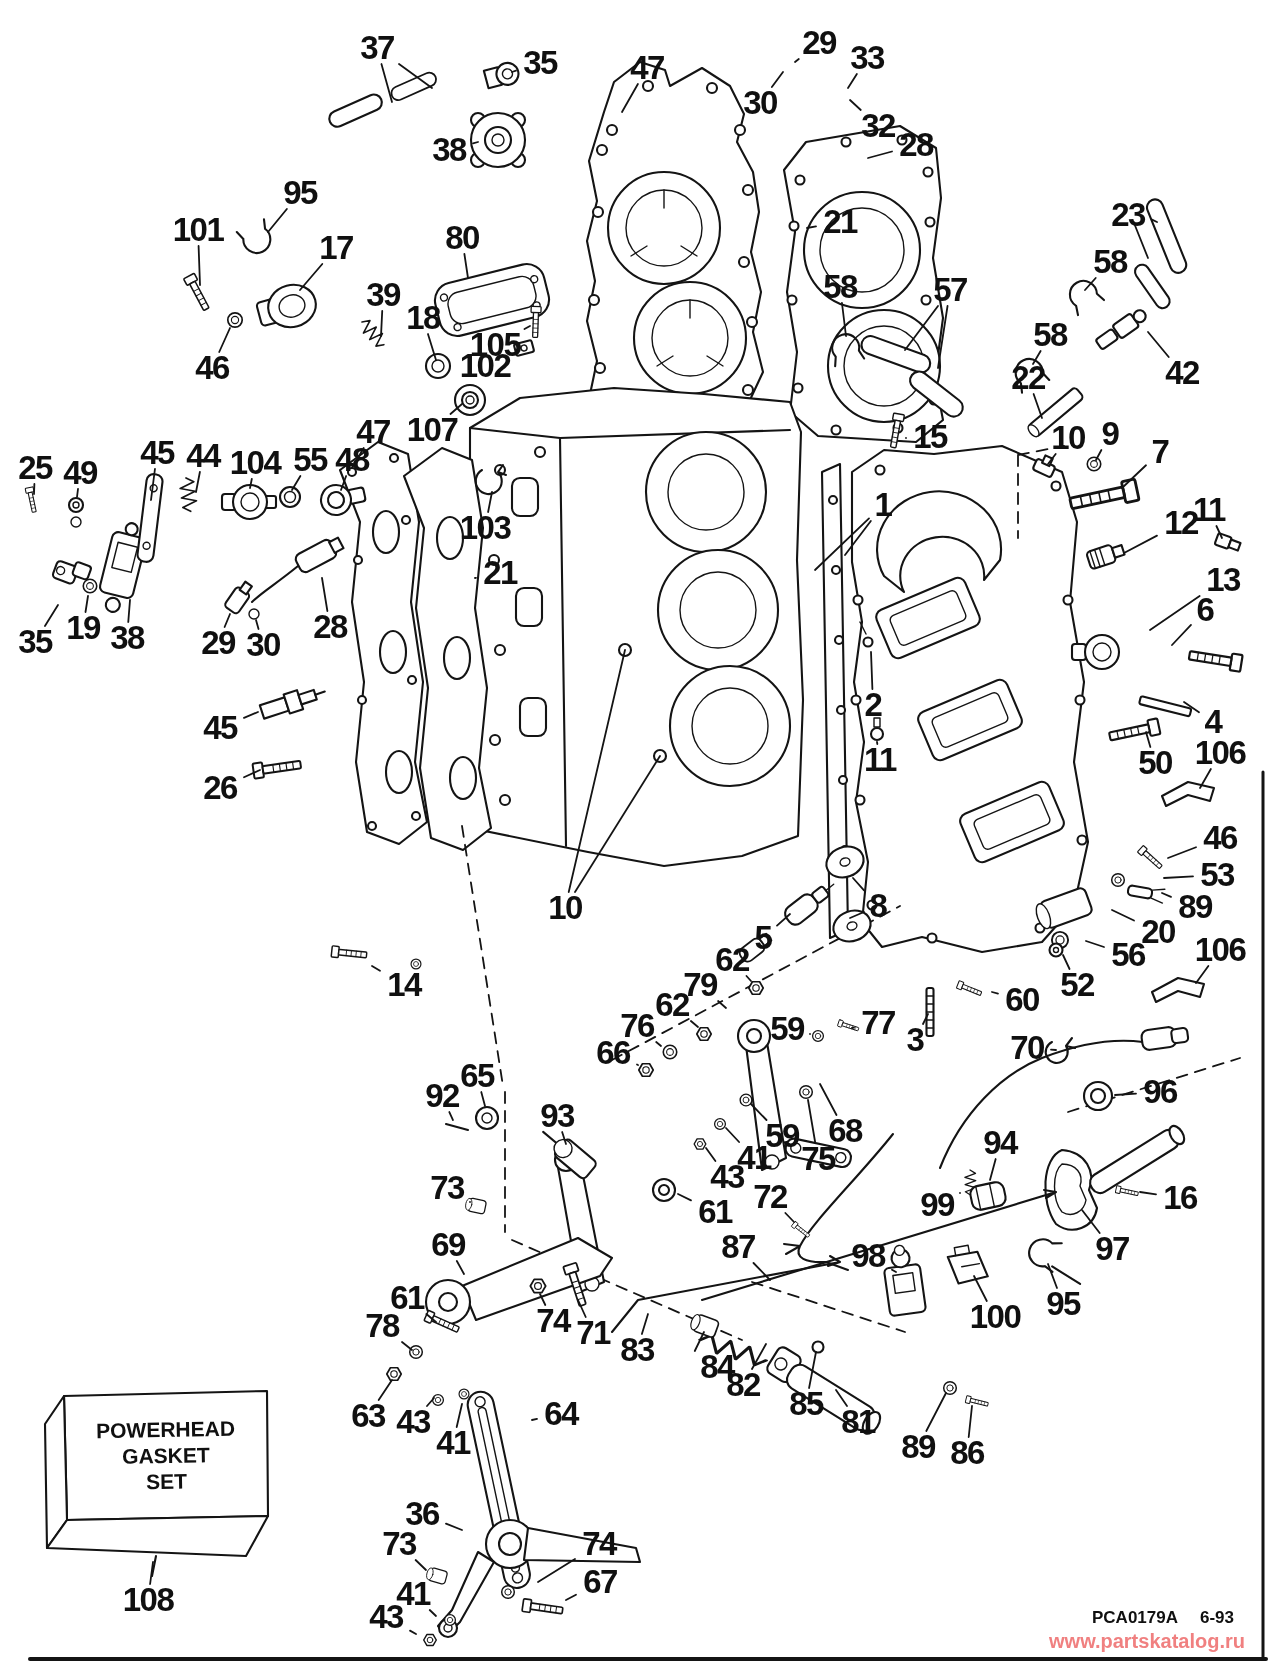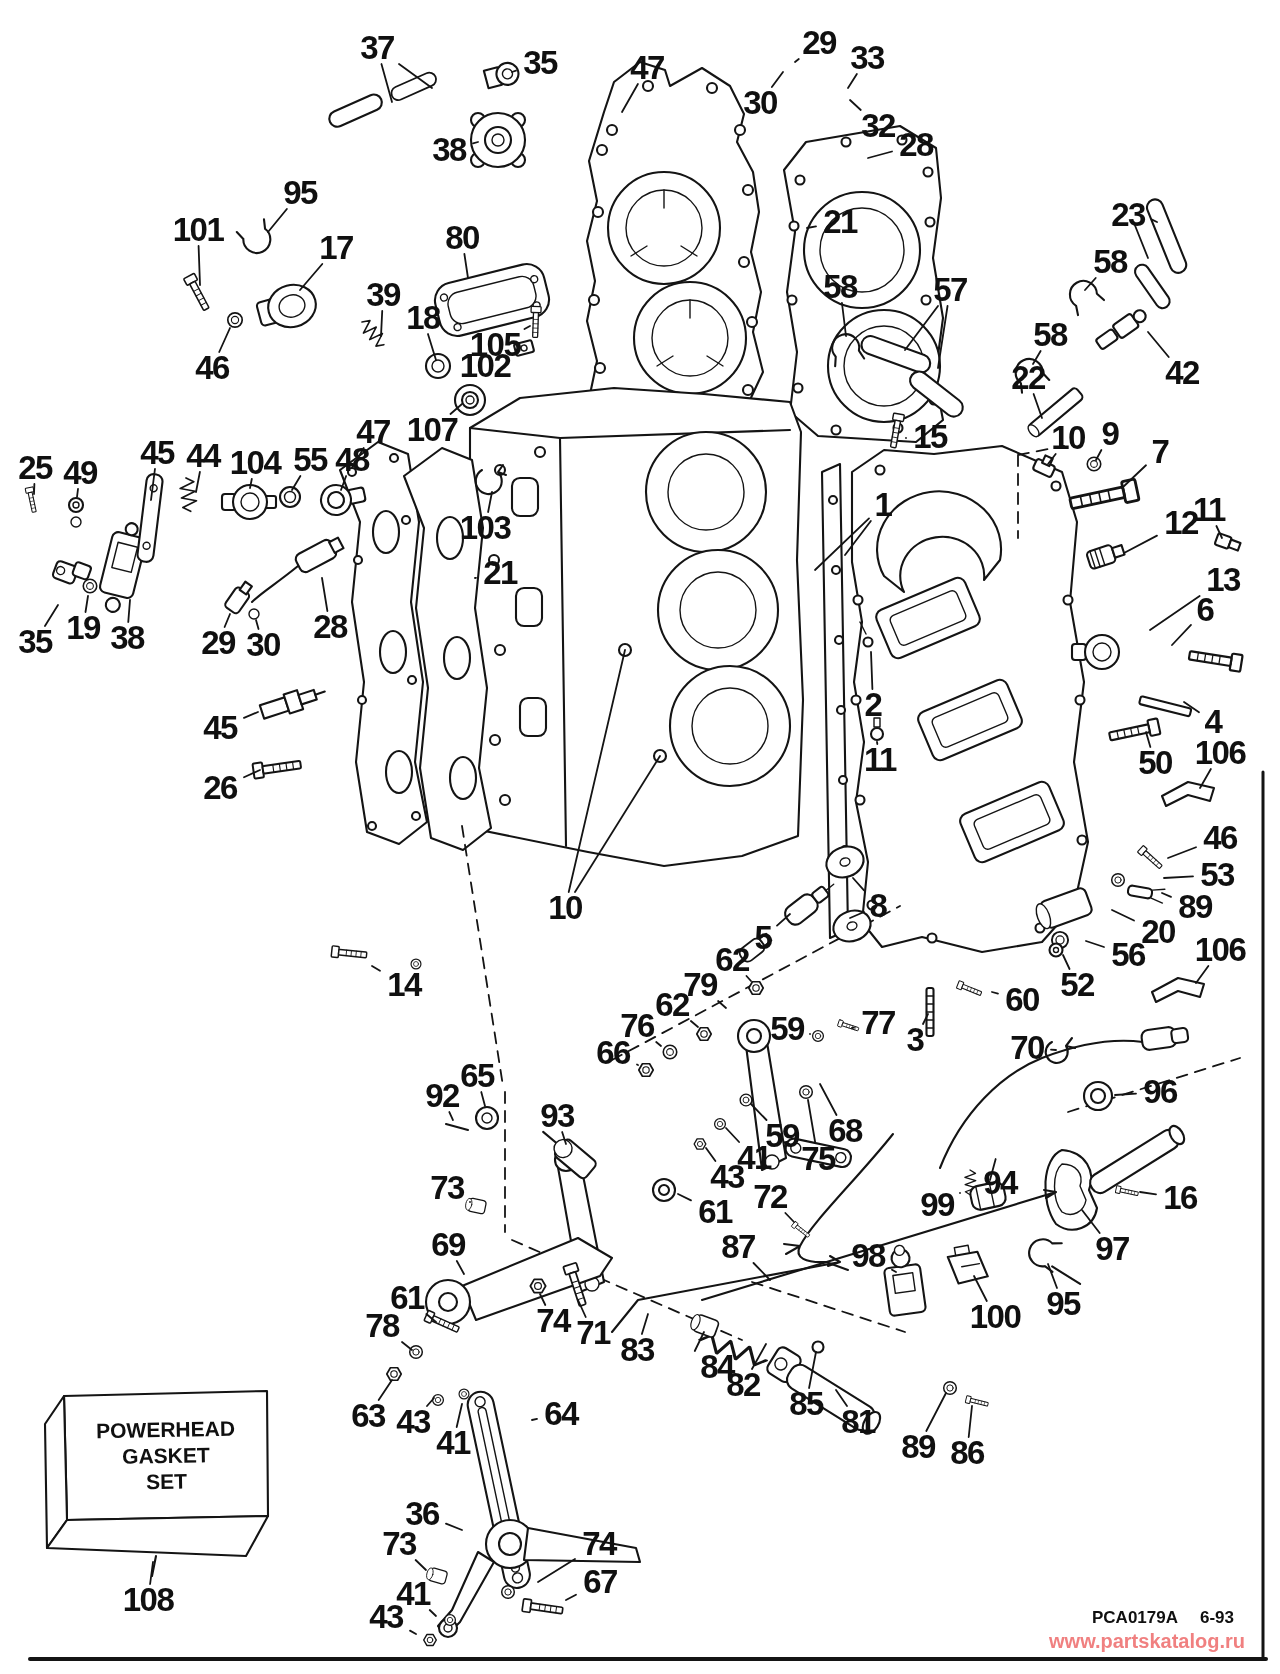--- a/index.html
+++ b/index.html
@@ -773,21 +773,21 @@
       <div class="co" style="left: 782px; top: 1136px;">59</div>
       <div class="co" style="left: 845px; top: 1131px;">68</div>
       <div class="co" style="left: 754px; top: 1158px;">41</div>
       <div class="co" style="left: 818px; top: 1159px;">75</div>
       <div class="co" style="left: 727px; top: 1177px;">43</div>
       <div class="co" style="left: 770px; top: 1197px;">72</div>
       <div class="co" style="left: 715px; top: 1212px;">61</div>
       <div class="co" style="left: 738px; top: 1247px;">87</div>
       <div class="co" style="left: 447px; top: 1188px;">73</div>
       <div class="co" style="left: 448px; top: 1245px;">69</div>
-      <div class="co" style="left: 1000px; top: 1143px; margin-top: 40px;">94</div>
+      <div class="co" style="left: 1000px; top: 1143px;">94</div>
       <div class="co" style="left: 937px; top: 1205px;">99</div>
       <div class="co" style="left: 1180px; top: 1198px;">16</div>
       <div class="co" style="left: 1112px; top: 1249px;">97</div>
       <div class="co" style="left: 868px; top: 1256px;">98</div>
       <div class="co" style="left: 1063px; top: 1304px;">95</div>
       <div class="co" style="left: 995px; top: 1317px;">100</div>
       <div class="co" style="left: 407px; top: 1298px;">61</div>
       <div class="co" style="left: 382px; top: 1326px;">78</div>
       <div class="co" style="left: 553px; top: 1321px;">74</div>
       <div class="co" style="left: 593px; top: 1333px;">71</div>

